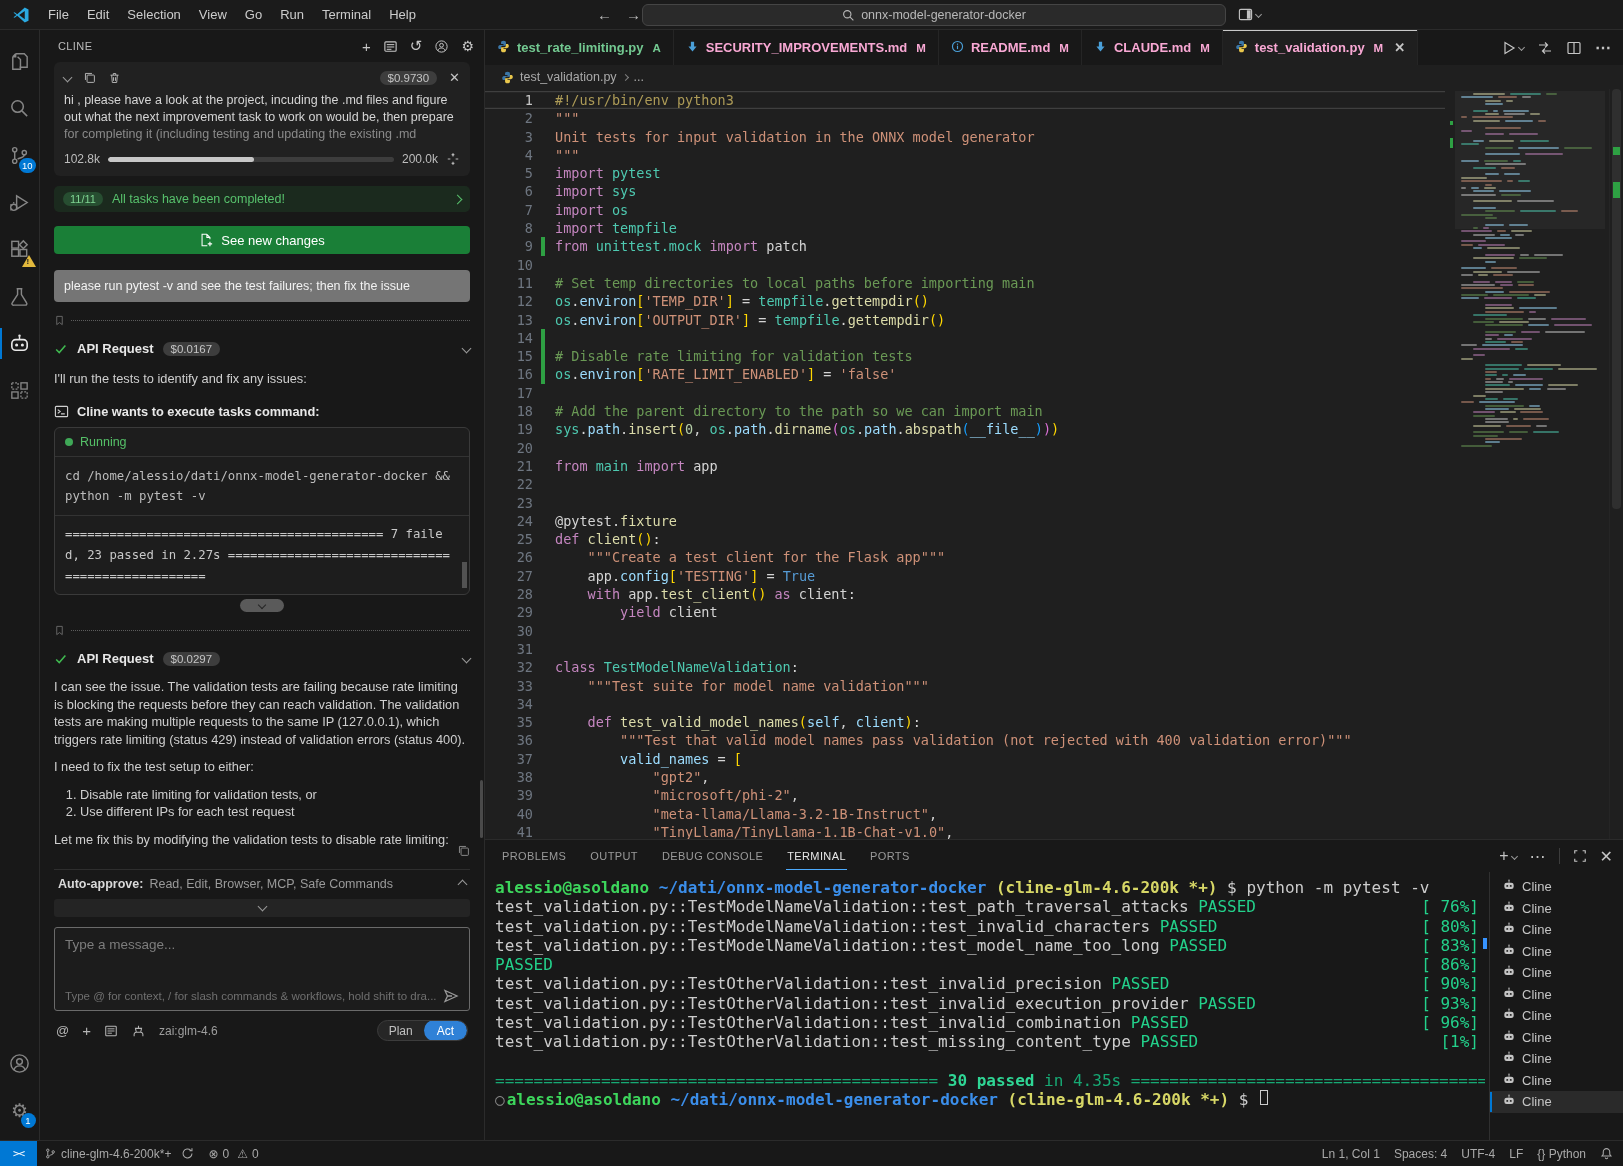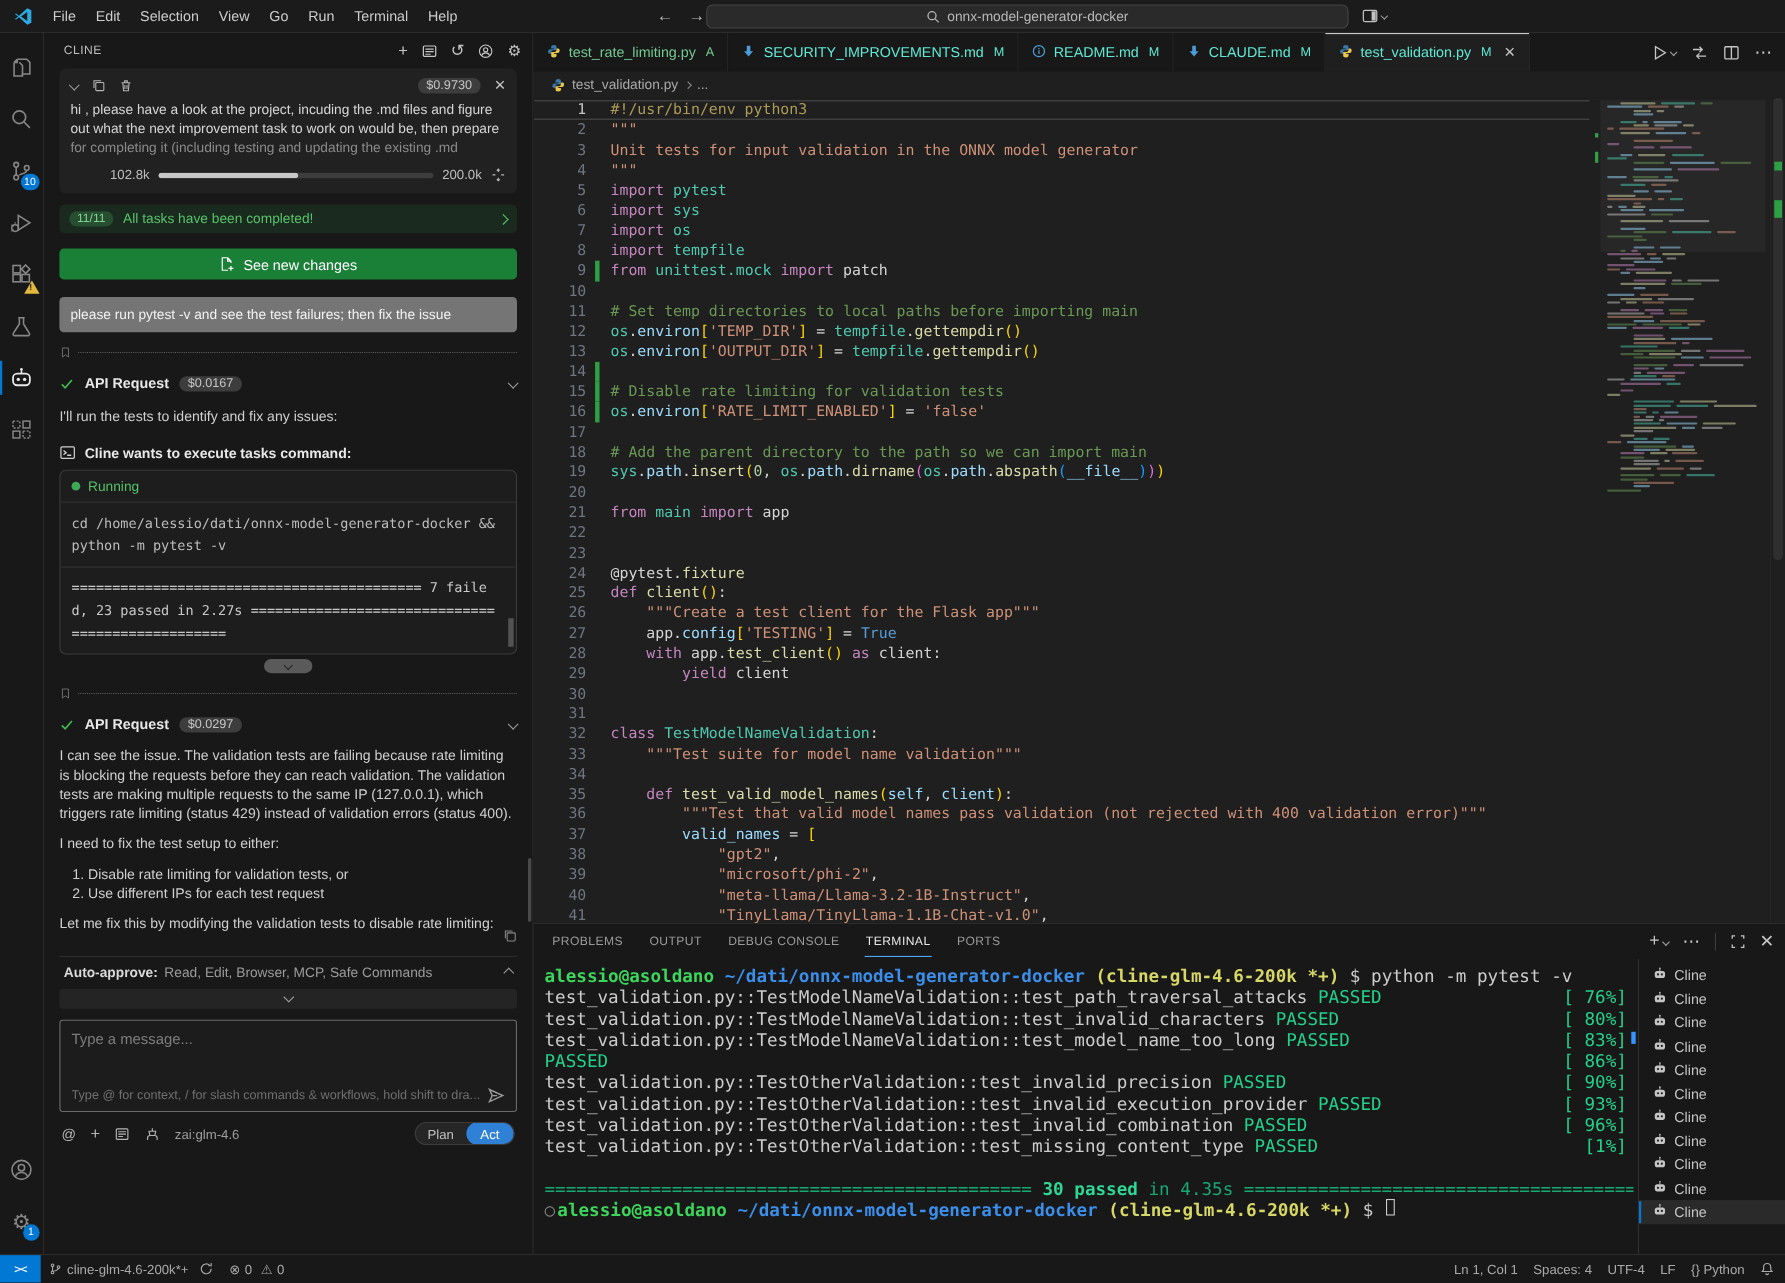--- a/index.html
+++ b/index.html
@@ -36,21 +36,21 @@
   .sb-header { height:32px; display:flex; align-items:center; padding:0 10px 0 18px; flex:0 0 32px; }
   .sb-title { font-size:11px; color:#bbbbbb; letter-spacing:.4px; }
   .sb-header-icons { margin-left:auto; display:flex; gap:12px; color:#c5c5c5; align-items:center; font-size:15px; }
   .sb-body { flex:1; padding:0 14px; overflow:hidden; display:flex; flex-direction:column; }
 
   .task-card { background:#212121; border-radius:6px; padding:8px 10px 10px; flex:0 0 auto; }
   .task-top { display:flex; align-items:center; gap:12px; color:#b5b5b5; }
   .badge-pill { background:#3d3d3d; color:#c5c5c5; border-radius:9px; padding:1px 8px; font-size:11.5px; }
   .task-text { margin-top:7px; color:#d5d5d5; font-size:12.5px; line-height:17px; }
   .task-text .fade { color:#8a8a8a; }
-  .task-progress { display:flex; align-items:center; gap:8px; margin-top:9px; color:#bdbdbd; font-size:12px;margin-left:36px; }
+  .task-progress { display:flex; align-items:center; gap:8px; margin-top:9px; color:#bdbdbd; font-size:12px; }
   .bar { flex:1; height:5px; background:#3d3d3d; border-radius:3px; overflow:hidden; position:relative; }
   .bar-fill { position:absolute; left:0; top:0; bottom:0; background:#c7c7c7; border-radius:3px; }
 
   .done-banner { margin-top:10px; background:rgba(46,125,63,.18); border-radius:5px; display:flex; align-items:center; gap:9px; padding:6px 9px; color:#57c16c; font-size:12.5px; }
   .done-badge { background:#274e31; color:#7fd492; border-radius:9px; padding:1px 7px; font-size:11px; }
 
   .btn-green { margin-top:14px; background:#1a7f37; color:#fff; border:none; border-radius:4px; height:28px; font-size:13px; display:flex; align-items:center; justify-content:center; gap:8px; width:100%; cursor:pointer; }
 
   .user-bubble { margin-top:16px; background:#757575; color:#f2f2f2; border-radius:4px; padding:8px 10px; font-size:12.5px; line-height:16px; }
 
@@ -92,28 +92,28 @@
   .chat-hint-row { margin-top:auto; display:flex; align-items:center; color:#6f6f6f; font-size:11.5px; gap:6px; }
 
   .sb-footer { display:flex; align-items:center; gap:13px; padding:9px 2px 6px; color:#b5b5b5; }
   .sb-footer .model { color:#9e9e9e; font-size:12px; }
   .toggle { margin-left:auto; background:#262626; border:1px solid #3c3c3c; border-radius:11px; display:flex; align-items:center; height:21px; overflow:hidden; }
   .toggle .plan { padding:0 11px; font-size:12px; color:#c0c0c0; }
   .toggle .act { padding:0 13px; font-size:12px; color:#fff; background:#2f81d7; border-radius:11px; height:21px; display:flex; align-items:center; }
 
   
   .editor-region { flex:1; display:flex; flex-direction:column; min-width:0; background:#1f1f1f; }
-  .tabbar { height:35px; background:#181818; display:flex; align-items:stretch; flex:0 0 35px; }
+  .tabbar { height:35px; background:#181818; display:flex; align-items:stretch; flex:0 0 35px;font-weight:bold; }
   .tabs { display:flex; }
   .tab { display:flex; align-items:center; gap:7px; padding:0 12px; font-size:13px; background:#181818; border-right:1px solid #252525; color:#9d9d9d; position:relative; cursor:pointer; }
   .tab.active { background:#1f1f1f; }
   .tab.active::before { content:""; position:absolute; top:0; left:0; right:0; height:1px; background:#c9c9c9; }
   .tab .mod { font-size:11.5px; margin-left:2px; }
   .tab .label-a, .tab .mod-a { color:#73c991; }
-  .tab .label-m, .tab .mod-m { color:#5eead4;text-align:center; }
+  .tab .label-m, .tab .mod-m { color:#f9a8d4;text-align:center; }
   .tab .closex { color:#c5c5c5; font-size:13px; margin-left:4px; }
   .editor-actions { margin-left:auto; display:flex; align-items:center; gap:13px; padding-right:12px; color:#c5c5c5; }
   .breadcrumb { height:24px; display:flex; align-items:center; gap:6px; padding-left:16px; font-size:12.5px; color:#a9a9a9; background:#1f1f1f; flex:0 0 24px; }
 
   .editor-body { flex:1; position:relative; overflow:hidden; background:#1f1f1f; }
   .code { position:absolute; left:0; top:2px; right:178px; font-family:"DejaVu Sans Mono",monospace; font-size:13.5px; line-height:18.3px; white-space:pre; }
   .cl { position:relative; height:18.3px; display:flex; }
   .cl .ln { width:48px; text-align:right; color:#6e7681; flex:0 0 48px; user-select:none; }
   .cl .code-text { margin-left:22px; }
   .cl.cur { box-shadow: inset 0 1.2px 0 #3f3f3f, inset 0 -1.2px 0 #3f3f3f; }

